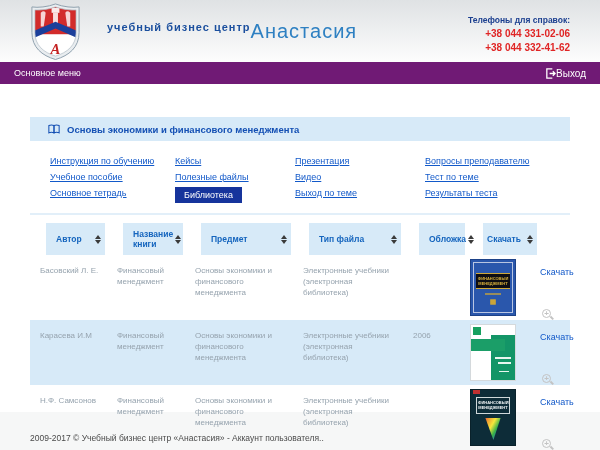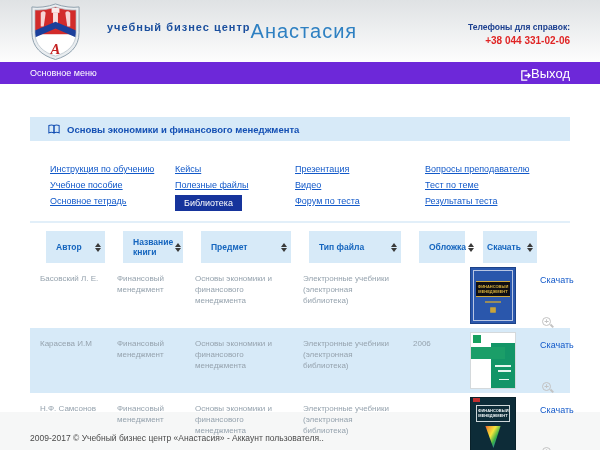--- a/index.html
+++ b/index.html
@@ -10,32 +10,32 @@
   .header { height:62px; background:linear-gradient(#dfe2e4, #fdfdfd); display:flex; align-items:center; padding:0 30px 0 28px; }
   .logo { width:55px; height:57px; flex:0 0 auto; margin-top:1px; }
   .brand { margin-left:8px; display:flex; flex-direction:row; }
   .brand-top { font-size:11px; font-weight:bold; color:#1b4f9e; letter-spacing:1px; padding-left:16px; }
   .brand-name { font-size:20px; color:#2e80c2; line-height:1.0; letter-spacing:1px; }
   .phones { margin-left:auto; text-align:right; padding-top:8px; }
   .phones-label { font-size:8.5px; font-weight:bold; color:#1b3f8f; margin-bottom:2px; }
   .phone { font-size:10px; font-weight:bold; color:#e02525; line-height:1.45; }
 
   
-  .menubar { height:22px; background:#6d28d9; display:flex; align-items:center; padding:0 30px; }
+  .menubar { height:22px; background:#701a75; display:flex; align-items:center; padding:0 14px; }
   .menubar-title { color:#ffffff; font-size:9px; }
-  .logout { margin-left:auto; display:flex; align-items:flex-end; gap:0; color:#ffffff; font-size:13px; cursor:pointer; text-decoration:none; }
+  .logout { margin-left:auto; display:flex; align-items:flex-start; gap:0; color:#ffffff; font-size:10px; cursor:pointer; text-decoration:none; }
   .logout svg { display:block; }
 
   
   .content { background:#ffffff; padding-top:33px; height:328px; }
   .title-panel { margin:0 30px; height:24px; background:#d7eaf8; display:flex; align-items:center; gap:7px; padding-left:18px; }
   .title-panel svg { flex:0 0 auto; }
   .page-title { font-size:9.5px; font-weight:bold; color:#1450b4; }
 
-  .links-grid { margin:16px 30px 0; display:grid; grid-template-columns:125px 120px 130px 165px; padding:4px 0 6px 20px; }
+  .links-grid { margin:8px 30px 0; display:grid; grid-template-columns:125px 120px 130px 165px; padding:4px 0 6px 20px; }
   .links-col { display:flex; flex-direction:column; align-items:flex-start; }
   .nav-link { font-size:9px; color:#1259c9; text-decoration:underline; margin:3px 0; cursor:pointer; }
   .nav-link.active { background:#16349c; color:#ffffff; text-decoration:none; padding:3px 9px; margin:2px 0; }
   .links-divider { height:2px; background:#e2eff9; margin:2px 30px 0; }
 
   
   .table { margin:8px 30px 0; width:540px; }
   .tgrid { display:grid; grid-template-columns:77px 78px 108px 110px 64px 70px 33px; }
   .th { background:#d7eaf8; border-right:2px solid #ffffff; padding:6px 3px 6px 10px; font-size:8.5px; font-weight:bold; color:#1565be; display:flex; align-items:center; cursor:pointer; position:relative;margin-left:16px; }
   .th:last-child { border-right:none; padding-left:4px; }
@@ -104,20 +104,21 @@
     </g>
     <path d="M27 4 C34 6.5 42 7.5 48 7 L48 30 C48 43 39 50.5 27 54 C15 50.5 6 43 6 30 L6 7 C12 7.5 20 6.5 27 4 Z" fill="none" stroke="#b8c2ca" stroke-width="0.8"></path>
   </svg>
   <div class="brand">
     <span class="brand-top">учебный бизнес центр</span>
     <span class="brand-name">Анастасия</span>
   </div>
   <div class="phones">
     <div class="phones-label">Телефоны для справок:</div>
     <div class="phone">+38 044 331-02-06</div>
+    <div class="phone">+38 044 332-41-62</div>
   </div>
 </div>
 
 <div class="menubar">
   <span class="menubar-title">Основное меню</span>
   <a class="logout">
     <svg width="11" height="11" viewBox="0 0 12 12">
       <path d="M8 1 H2 V11 H8" fill="none" stroke="#ffffff" stroke-width="1.4"></path>
       <path d="M5 6 H11 M8.5 3.5 L11 6 L8.5 8.5" fill="none" stroke="#ffffff" stroke-width="1.4"></path>
     </svg>
@@ -142,21 +143,21 @@
       <a class="nav-link">Основное тетрадь</a>
     </div>
     <div class="links-col">
       <a class="nav-link">Кейсы</a>
       <a class="nav-link">Полезные файлы</a>
       <a class="nav-link active">Библиотека</a>
     </div>
     <div class="links-col">
       <a class="nav-link">Презентация</a>
       <a class="nav-link">Видео</a>
-      <a class="nav-link">Форум по теста</a>
+      <a class="nav-link">Выход по теме</a>
     </div>
     <div class="links-col">
       <a class="nav-link">Вопросы преподавателю</a>
       <a class="nav-link">Тест по теме</a>
       <a class="nav-link">Результаты теста</a>
     </div>
   </div>
   <div class="links-divider"></div>
 
   <div class="table">

